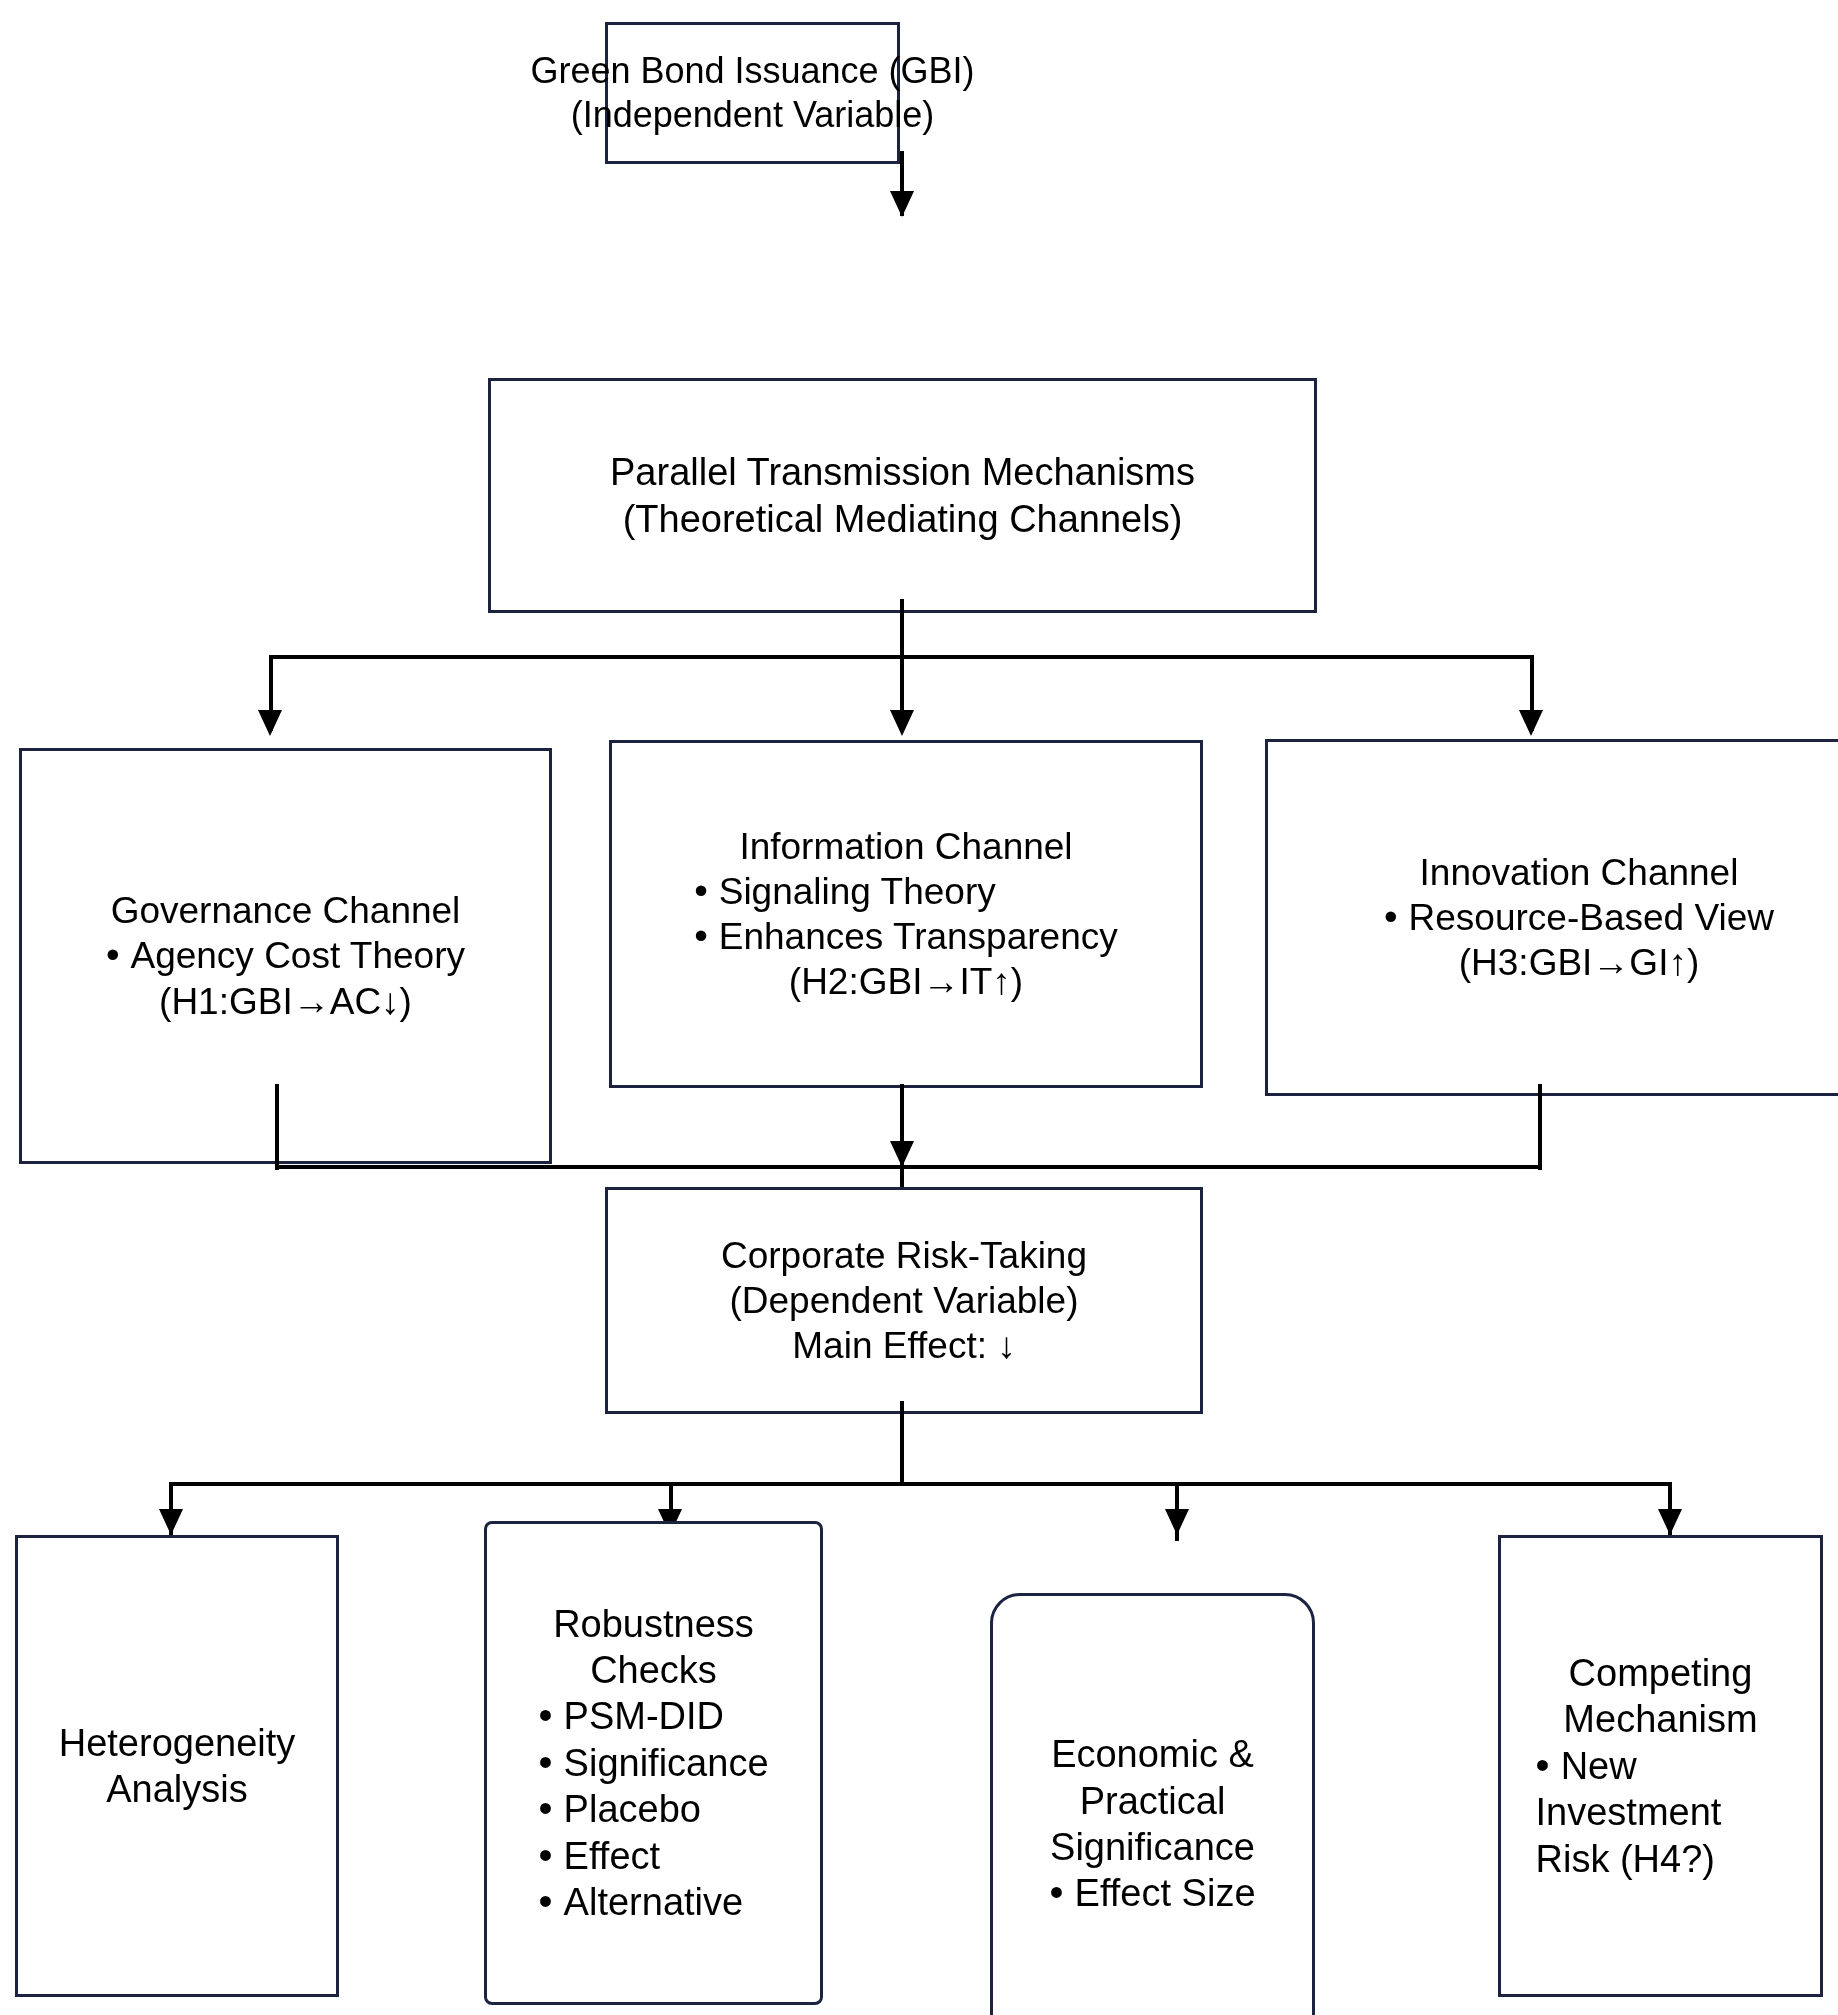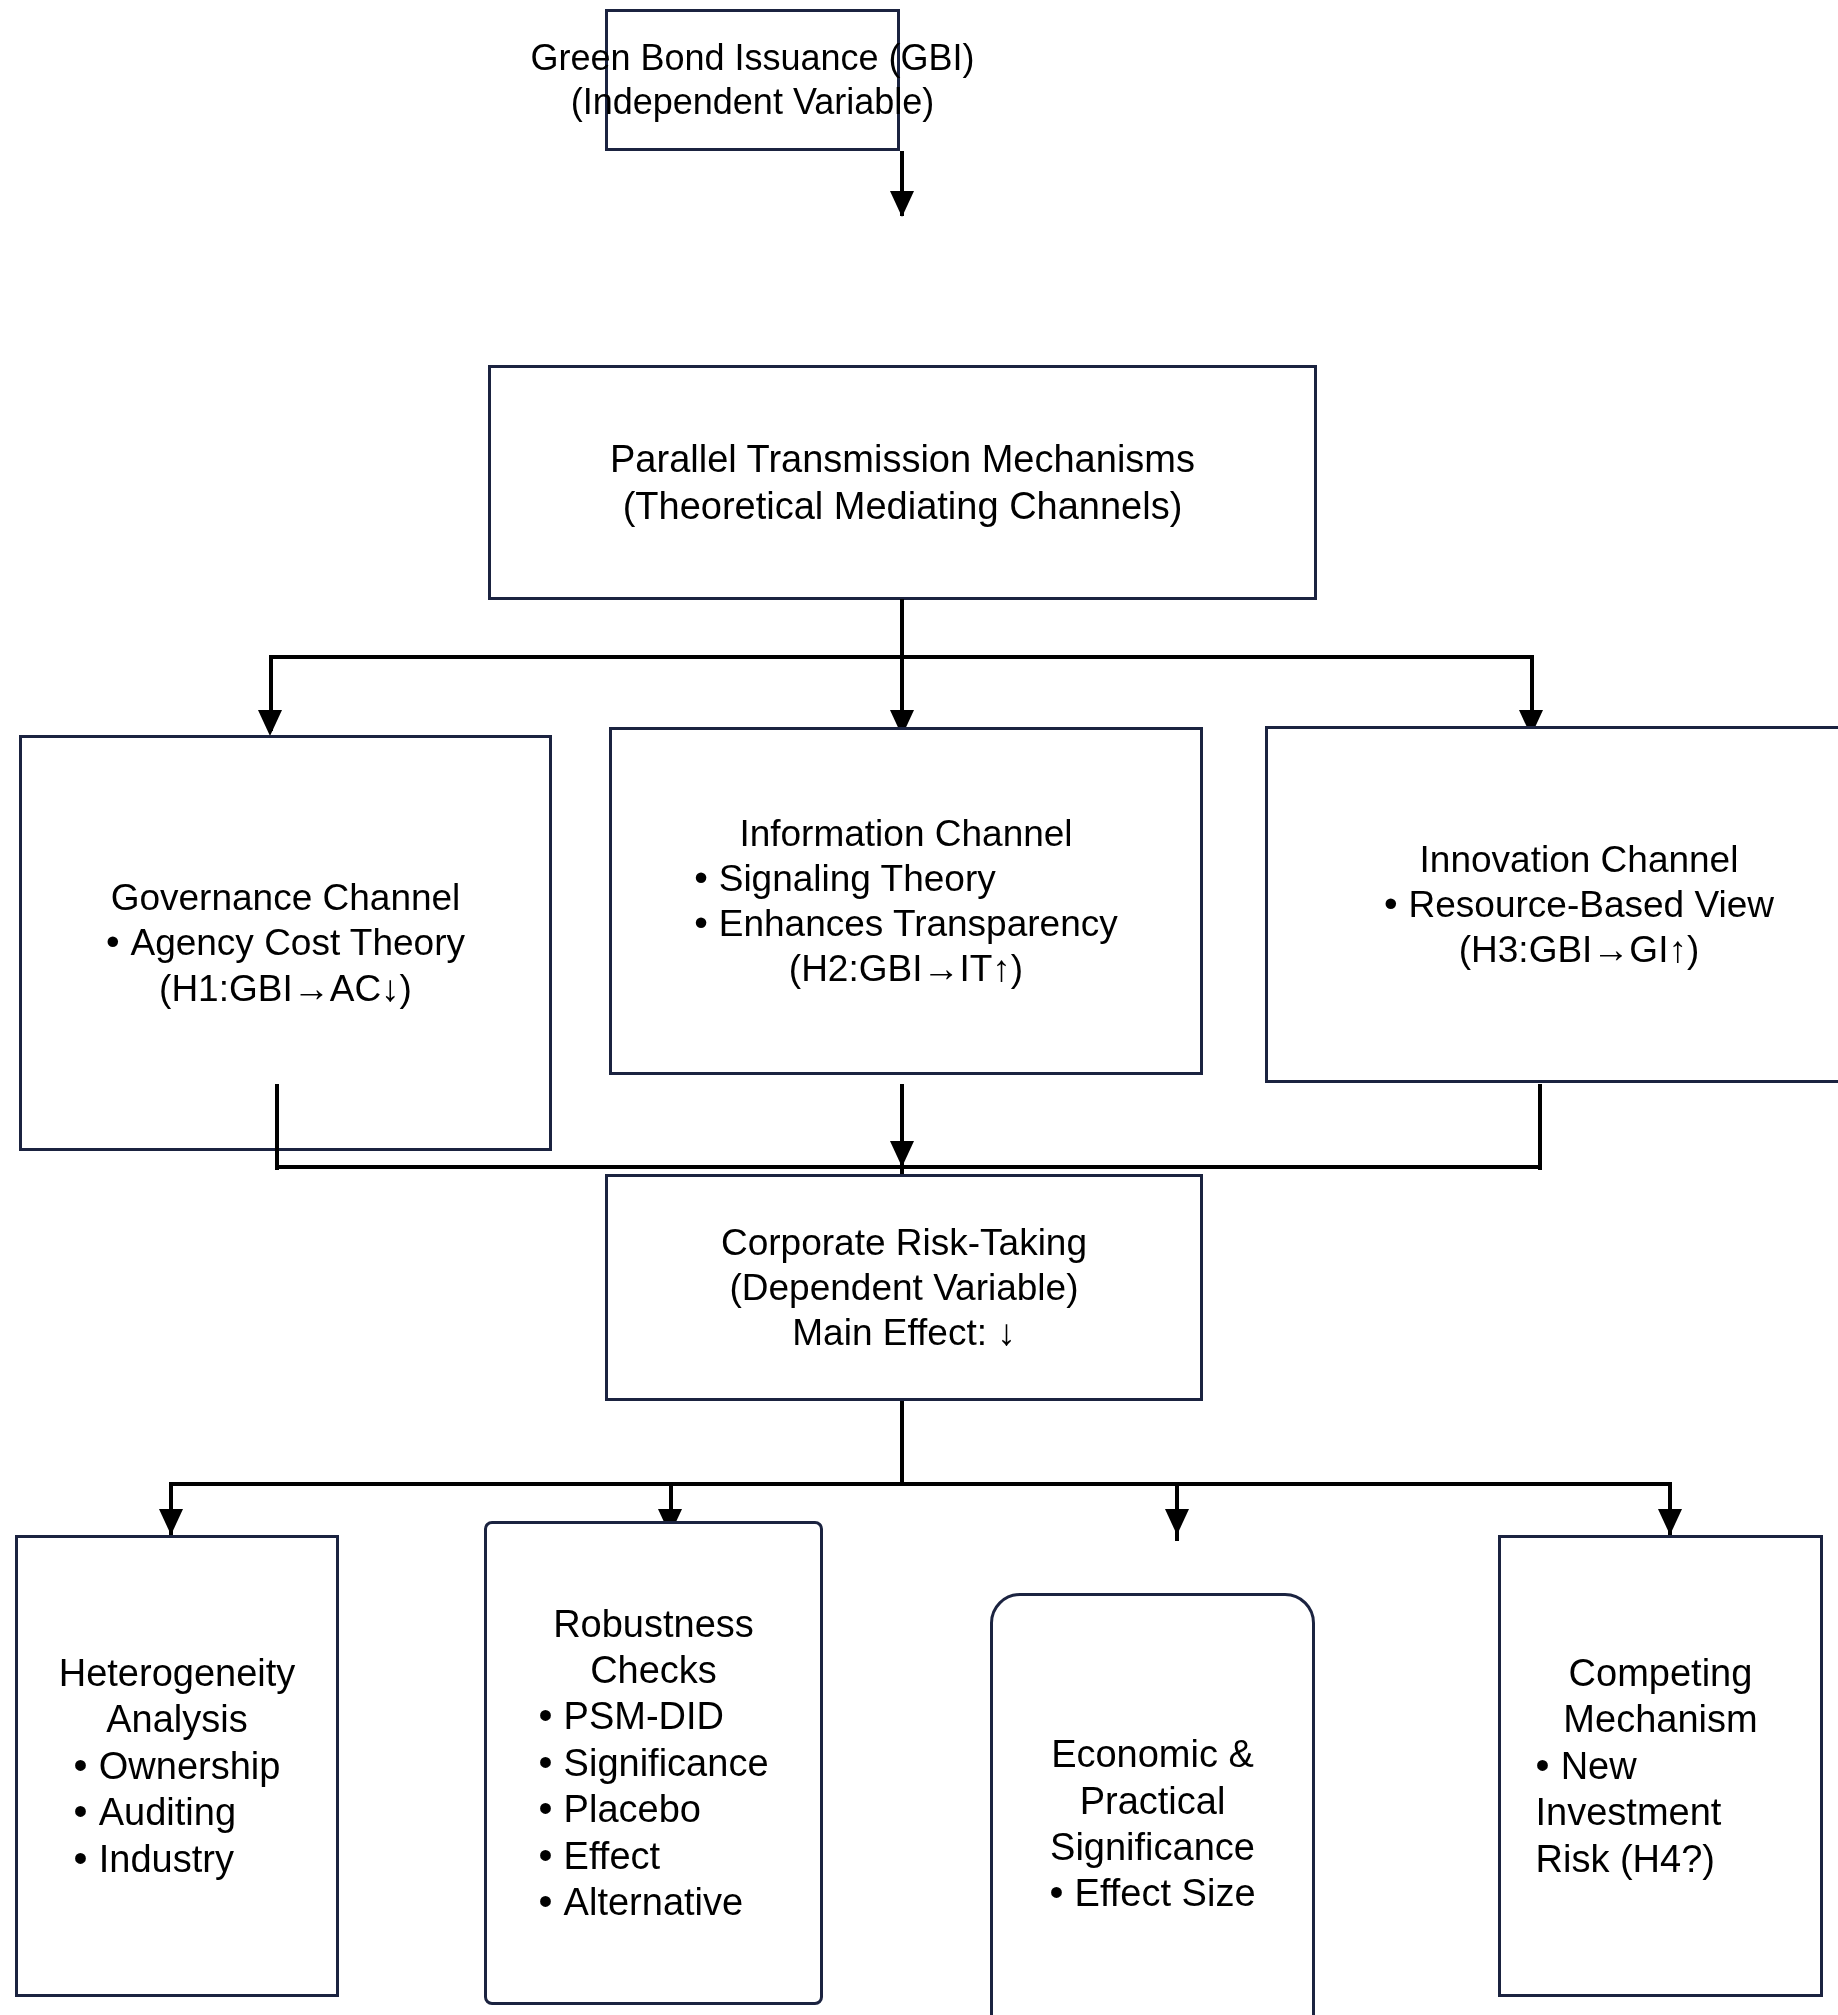--- a/index.html
+++ b/index.html
@@ -24,21 +24,21 @@
     border: 3.8px solid #1b2340;
     background: #ffffff;
     display: flex;
     flex-direction: column;
     justify-content: center;
     align-items: center;
     text-align: center;
     color: #000000;
     line-height: 1.22;
   }
-  .box.narrow-font { font-family: "Liberation Sans Narrow", "Liberation Sans", sans-serif; }
+  .box.narrow-font { font-family: "Liberation Sans Narrow", "Liberation Sans", sans-serif; margin-top: 13px; }
 
   .line { display: block; white-space: nowrap; }
 
   
   .bullet {
     display: block;
     text-align: left;
     position: relative;
   }
   .bullet::before {
@@ -143,25 +143,20 @@
   <div class="vline" style="left:1175px; top:1482px; height:59px;"></div>
   <div class="vline" style="left:1668px; top:1482px; height:59px;"></div>
   <div class="arrowhead" style="left:159px; top:1509px;"></div>
   <div class="arrowhead" style="left:658px; top:1509px;"></div>
   <div class="arrowhead" style="left:1165px; top:1509px;"></div>
   <div class="arrowhead" style="left:1658px; top:1509px;"></div>
 
   <div class="box" style="left:15px; top:1535px; width:324px; height:462px; font-size:38px;">
     <span class="line">Heterogeneity</span>
     <span class="line">Analysis</span>
-    <span class="bullets">
-      <span class="bullet">Ownership</span>
-      <span class="bullet">Auditing</span>
-      <span class="bullet">Industry</span>
-    </span>
   </div>
 
   <div class="box" style="left:484px; top:1521px; width:339px; height:484px; font-size:38px;border-radius:8px;">
     <span class="line">Robustness</span>
     <span class="line">Checks</span>
     <span class="bullets">
       <span class="bullet">PSM-DID</span>
       <span class="bullet">Significance</span>
       <span class="bullet">Placebo</span>
       <span class="bullet">Effect</span>

